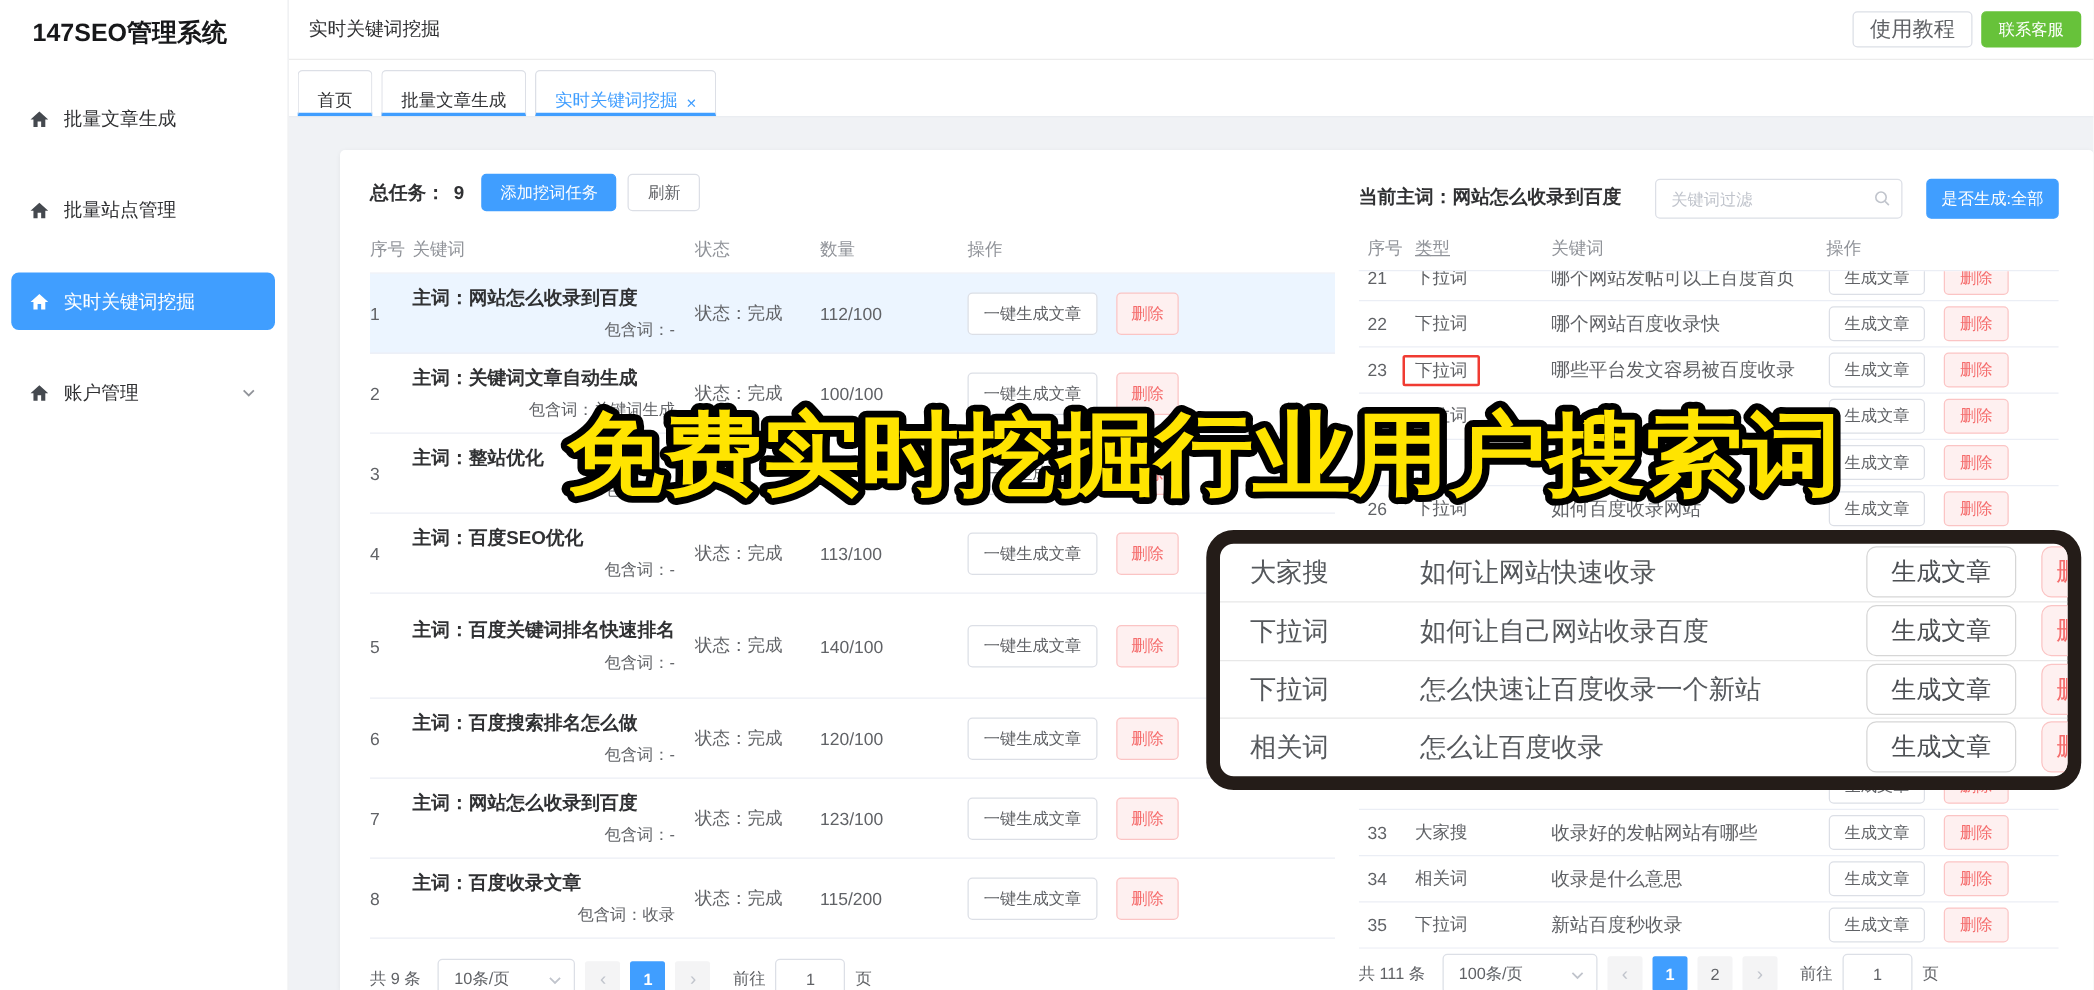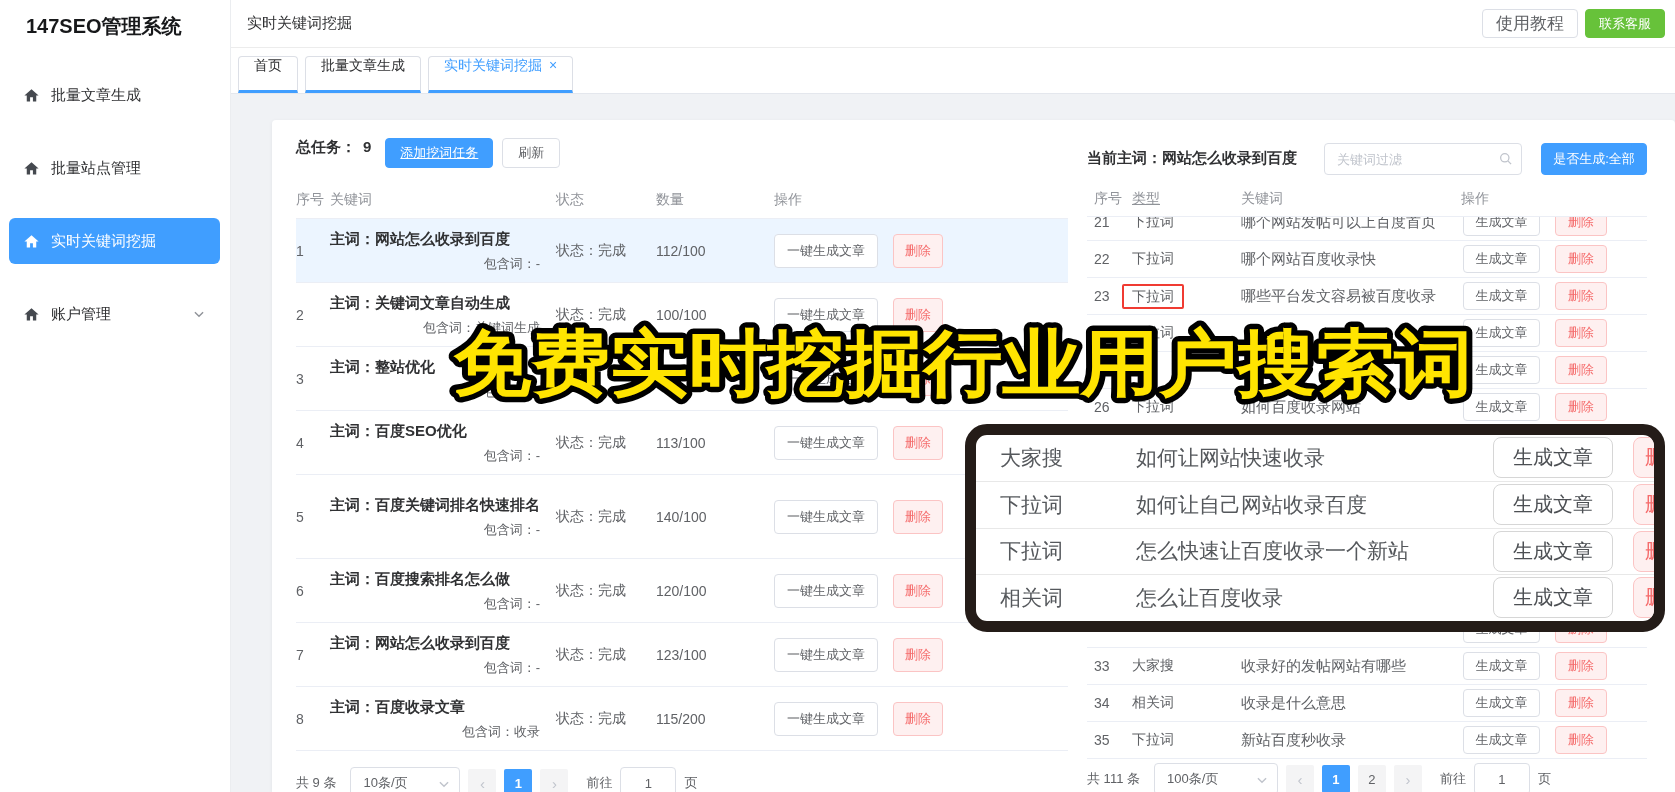--- a/index.html
+++ b/index.html
@@ -17,33 +17,33 @@
   .nav-item.active .ic { color:#fff; }
   .nav-caret { position:absolute; right:14px; top:16px; width:14px; height:14px; color:#909399; }
 
   
   .topbar { position:absolute; left:231px; top:0; width:1444px; height:48px; background:#fff; border-bottom:1px solid #ececec; display:flex; align-items:center; z-index:1; }
   .topbar-title { margin-left:16px; font-size:15px; color:#303133; }
   .topbar-right { margin-left:auto; margin-right:10px; display:flex; gap:7px; }
   .btn-tutorial { height:29px; padding:0 13px; background:#fff; border:1px solid #dcdfe6; border-radius:4px; font-size:17px; color:#606266; cursor:pointer; }
   .btn-contact { height:29px; padding:0 13px; background:#67C23A; border:1px solid #67C23A; border-radius:4px; font-size:13px; color:#fff; cursor:pointer; }
   .tabbar { position:absolute; left:231px; top:48px; width:1444px; height:46px; background:#fff; border-bottom:1px solid #e4e7ed; display:flex; align-items:flex-end; padding-left:7px; gap:7px; z-index:1; }
-  .tab { height:37px; padding:0 15px; display:flex; align-items:flex-start; background:#fff; border:1px solid #dcdfe6; border-bottom:3px solid #409EFF; border-radius:4px 4px 0 0; font-size:14px; color:#303133; cursor:pointer; }
+  .tab { height:37px; padding:0 15px; display:flex; align-items:flex-end; background:#fff; border:1px solid #dcdfe6; border-bottom:3px solid #409EFF; border-radius:4px 4px 0 0; font-size:14px; color:#303133; cursor:pointer; }
   .tab.active { color:#409EFF; }
   .tab .x { margin-left:7px; font-size:14px; color:#409EFF; }
 
   
   .card { position:absolute; left:272px; top:120px; width:1403px; height:672px; background:#fff; border-radius:4px 4px 0 0; box-shadow:0 1px 4px rgba(0,0,0,.06); overflow:hidden; }
 
   
   .lsec { position:absolute; left:24px; top:18px; width:772px; }
-  .ltoolbar { display:flex; align-items:flex-start; height:32px; }
+  .ltoolbar { display:flex; align-items:center; height:32px; }
   .t-label { font-size:15px; font-weight:bold; color:#303133; }
   .t-num { font-size:15px; font-weight:bold; color:#303133; margin-left:7px; }
-  .btn-add { margin-left:14px; height:30px; padding:0 14px; background:#409EFF; border:1px solid #409EFF; color:#fff; font-size:13px; border-radius:4px; cursor:pointer;text-decoration:underline; }
+  .btn-add { margin-left:14px; height:30px; padding:0 14px; background:#409EFF; border:1px solid #409EFF; color:#fff; font-size:13px; border-radius:4px; cursor:pointer; }
   .btn-refresh { margin-left:9px; height:30px; padding:0 15px; background:#fff; border:1px solid #dcdfe6; color:#606266; font-size:13px; border-radius:4px; cursor:pointer; }
   .lhead { display:flex; margin-top:21px; padding-bottom:9px; border-bottom:1px solid #ebeef5; font-size:14px; color:#909399; }
   .lh-seq { width:34px; } .lh-kw { width:226px; } .lh-st { width:100px; } .lh-qty { width:118px; } .lh-op { flex:1; }
   .lrow { display:flex; min-height:62px; border-bottom:1px solid #ebeef5; align-items:center; }
   .lrow.hl { background:#ECF5FF; }
   .lseq { width:34px; font-size:14px; color:#606266; }
   .lkw { width:226px; padding:9px 16px 9px 0; align-self:center; }
   .lmain { font-size:15px; font-weight:bold; color:#303133; line-height:22px; }
   .lsub { font-size:13px; color:#606266; line-height:19px; margin-top:4px;text-align:right; }
   .lst { width:100px; font-size:14px; color:#606266; }

